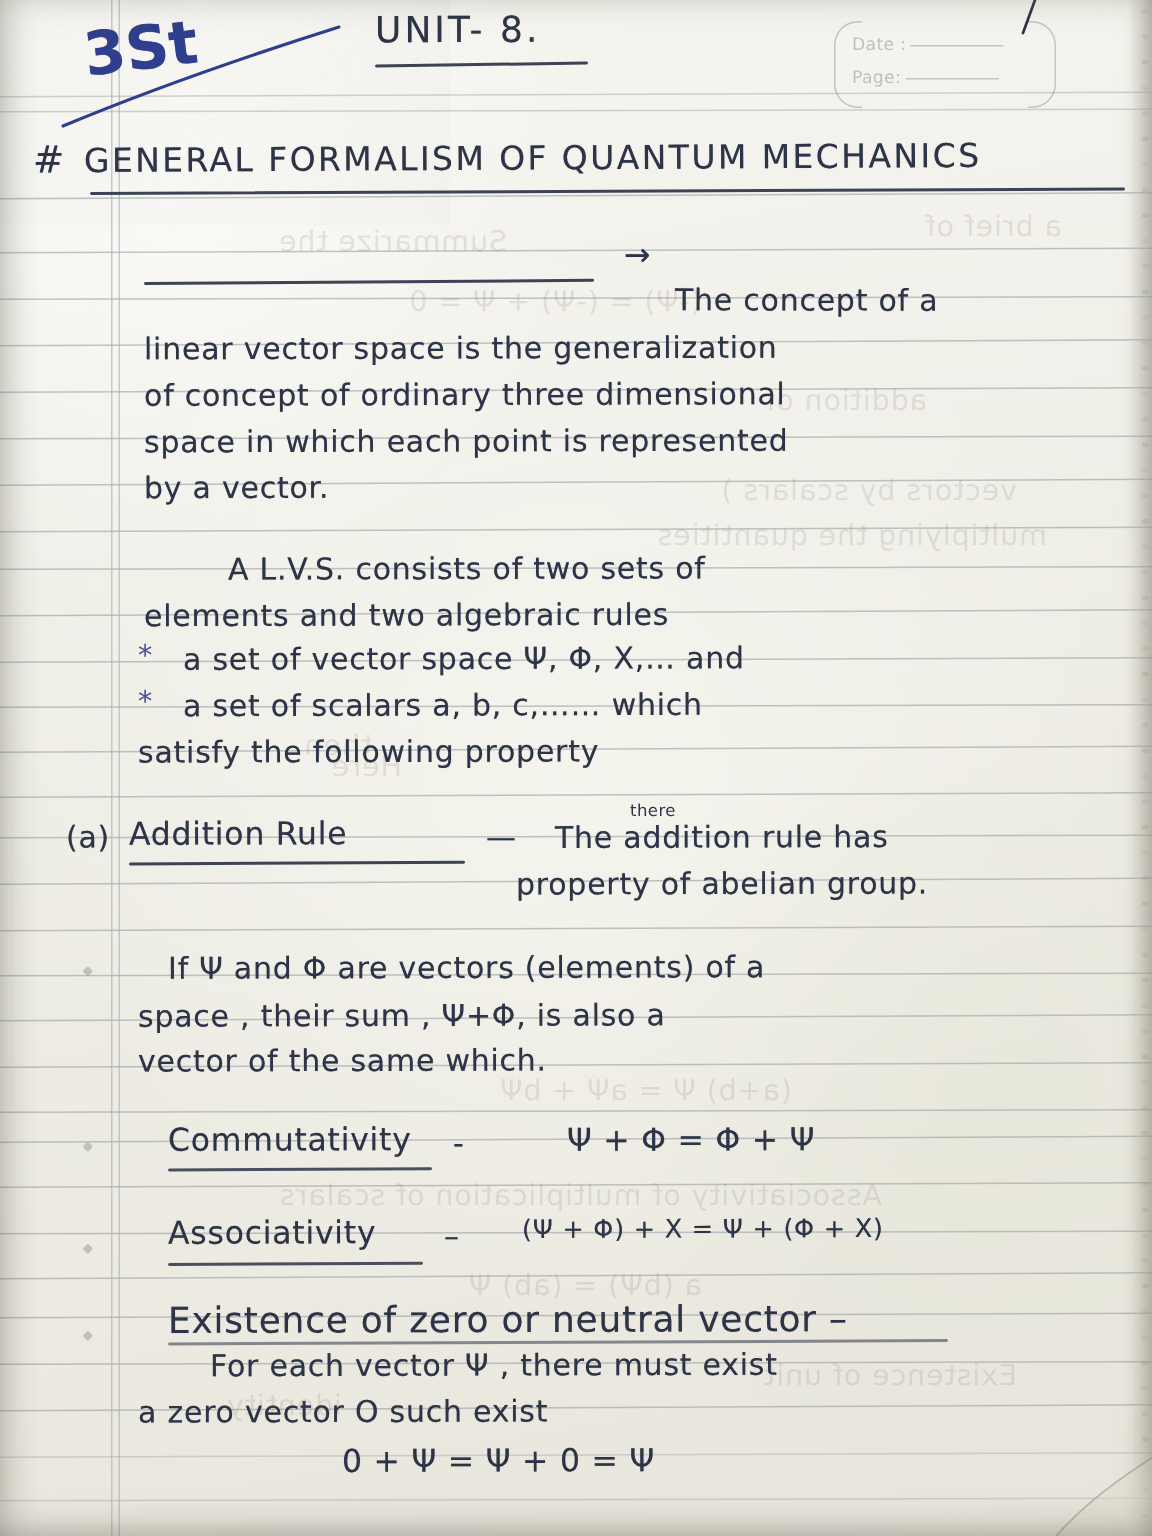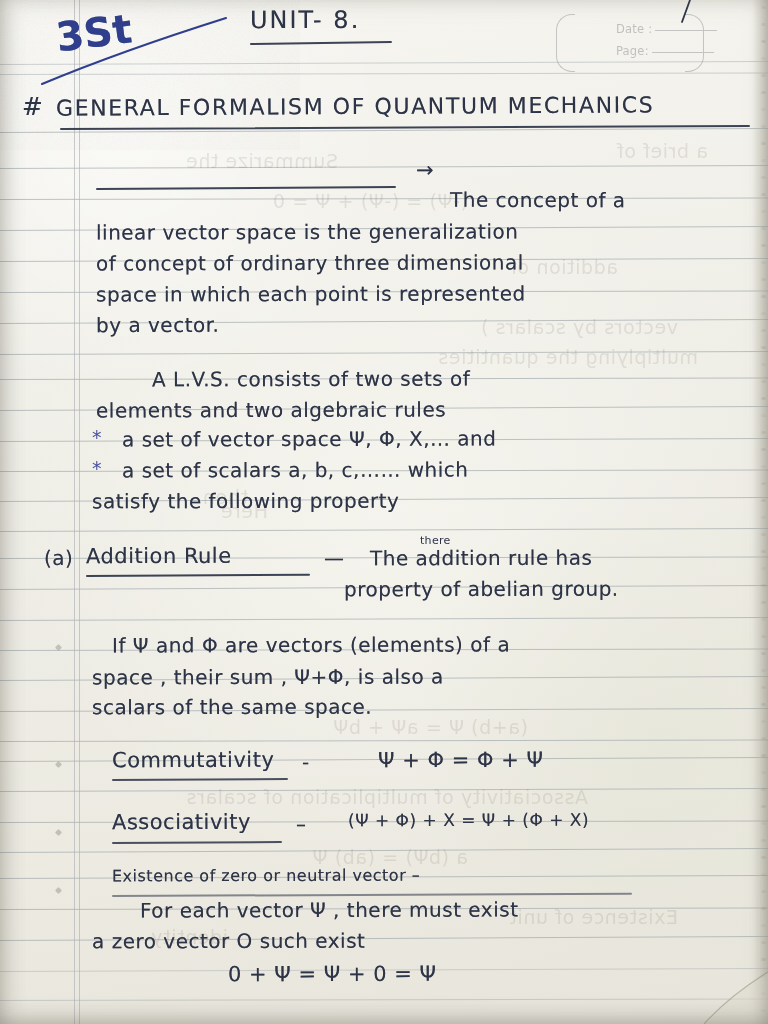--- a/index.html
+++ b/index.html
@@ -85,21 +85,20 @@
     border-radius: 16px;
   }
   #stamp .bracket-l { left: 0;  border-right: none; border-radius: 16px 0 0 16px; }
   #stamp .bracket-r { right: 0; border-left: none;  border-radius: 0 16px 16px 0; }
   #stamp .row {
     position: absolute;
     left: 12px;
     font-size: 11.5px;
     letter-spacing: .2px;
     white-space: nowrap;
-    margin-left: 48px;
   }
   #stamp .row.r1 { top: 8px; }
   #stamp .row.r2 { top: 30px; }
   #stamp .blank {
     display: inline-block;
     width: 62px;
     border-bottom: 1.3px solid #6a6d70;
     margin-left: 3px;
     vertical-align: 2px;
   }
@@ -331,36 +330,36 @@
   <div class="uline" style="left:86px; top:575px; width:224px; transform:rotate(-0.3deg);"></div>
   <div class="hw t2" style="left:324px; top:546px; font-size:20px;">—</div>
 
   <div class="ins" style="left:420px; top:534px;">there</div>
   <div class="hw t2" style="left:370px; top:546px; font-size:20px;">The        addition  rule  has</div>
   <div class="hw t2" style="left:344px; top:577px; font-size:20px;">property   of   abelian  group.</div>
 
   <div class="diamond" style="left:56px; top:645px;"></div>
   <div class="hw t2" style="left:112px; top:633px; font-size:20px;">If   Ψ  and  Φ   are   vectors  (elements)  of  a</div>
   <div class="hw t2" style="left:92px; top:665px; font-size:20px;">space ,   their   sum ,   Ψ+Φ,   is   also   a</div>
-  <div class="hw t2" style="left:92px; top:695px; font-size:20px;">scalars   of   the   same   space.</div>
+  <div class="hw t2" style="left:92px; top:695px; font-size:20px;">vector   of   the   same   which.</div>
 
   <div class="diamond" style="left:56px; top:762px;"></div>
   <div class="hw t2" style="left:112px; top:748px; font-size:21px;">Commutativity</div>
   <div class="uline thin" style="left:112px; top:779px; width:176px; transform:rotate(-0.3deg);"></div>
   <div class="hw t2" style="left:302px; top:750px; font-size:20px;">-</div>
   <div class="hw t2" style="left:378px; top:748px; font-size:21px;">Ψ + Φ  =  Φ + Ψ</div>
 
   <div class="diamond" style="left:56px; top:830px;"></div>
   <div class="hw t2" style="left:112px; top:810px; font-size:21px;">Associativity</div>
   <div class="uline thin" style="left:112px; top:842px; width:170px; transform:rotate(-0.3deg);"></div>
   <div class="hw t2" style="left:296px; top:812px; font-size:20px;">–</div>
   <div class="hw t2" style="left:348px; top:810px; font-size:17px;text-align:right;">(Ψ + Φ) + Χ  =  Ψ + (Φ + Χ)</div>
 
   <div class="diamond" style="left:56px; top:888px;"></div>
-  <div class="hw t2" style="left:112px; top:866px; font-size:16px;">Existence of zero or neutral vector –</div>
+  <div class="hw t2" style="left:112px; top:866px; font-size:24px;">Existence of zero or neutral vector –</div>
   <div class="uline thin" style="left:112px; top:895px; width:520px; transform:rotate(-0.25deg); opacity:.55;"></div>
   <div class="hw t2" style="left:140px; top:898px; font-size:20px;">For  each  vector  Ψ ,  there  must  exist</div>
   <div class="hw t2" style="left:92px; top:929px; font-size:20px;">a   zero  vector  O  such  exist</div>
   <div class="hw t2" style="left:228px; top:962px; font-size:21px;">0 + Ψ = Ψ + 0 = Ψ</div>
 
   <div id="tear">
       <div class="notch" style="top: 6px; opacity: 0.29;"></div>
       <div class="notch" style="top: 23px; opacity: 0.41;"></div>
       <div class="notch" style="top: 40px; opacity: 0.54;"></div>
       <div class="notch" style="top: 57px; opacity: 0.29;"></div>

